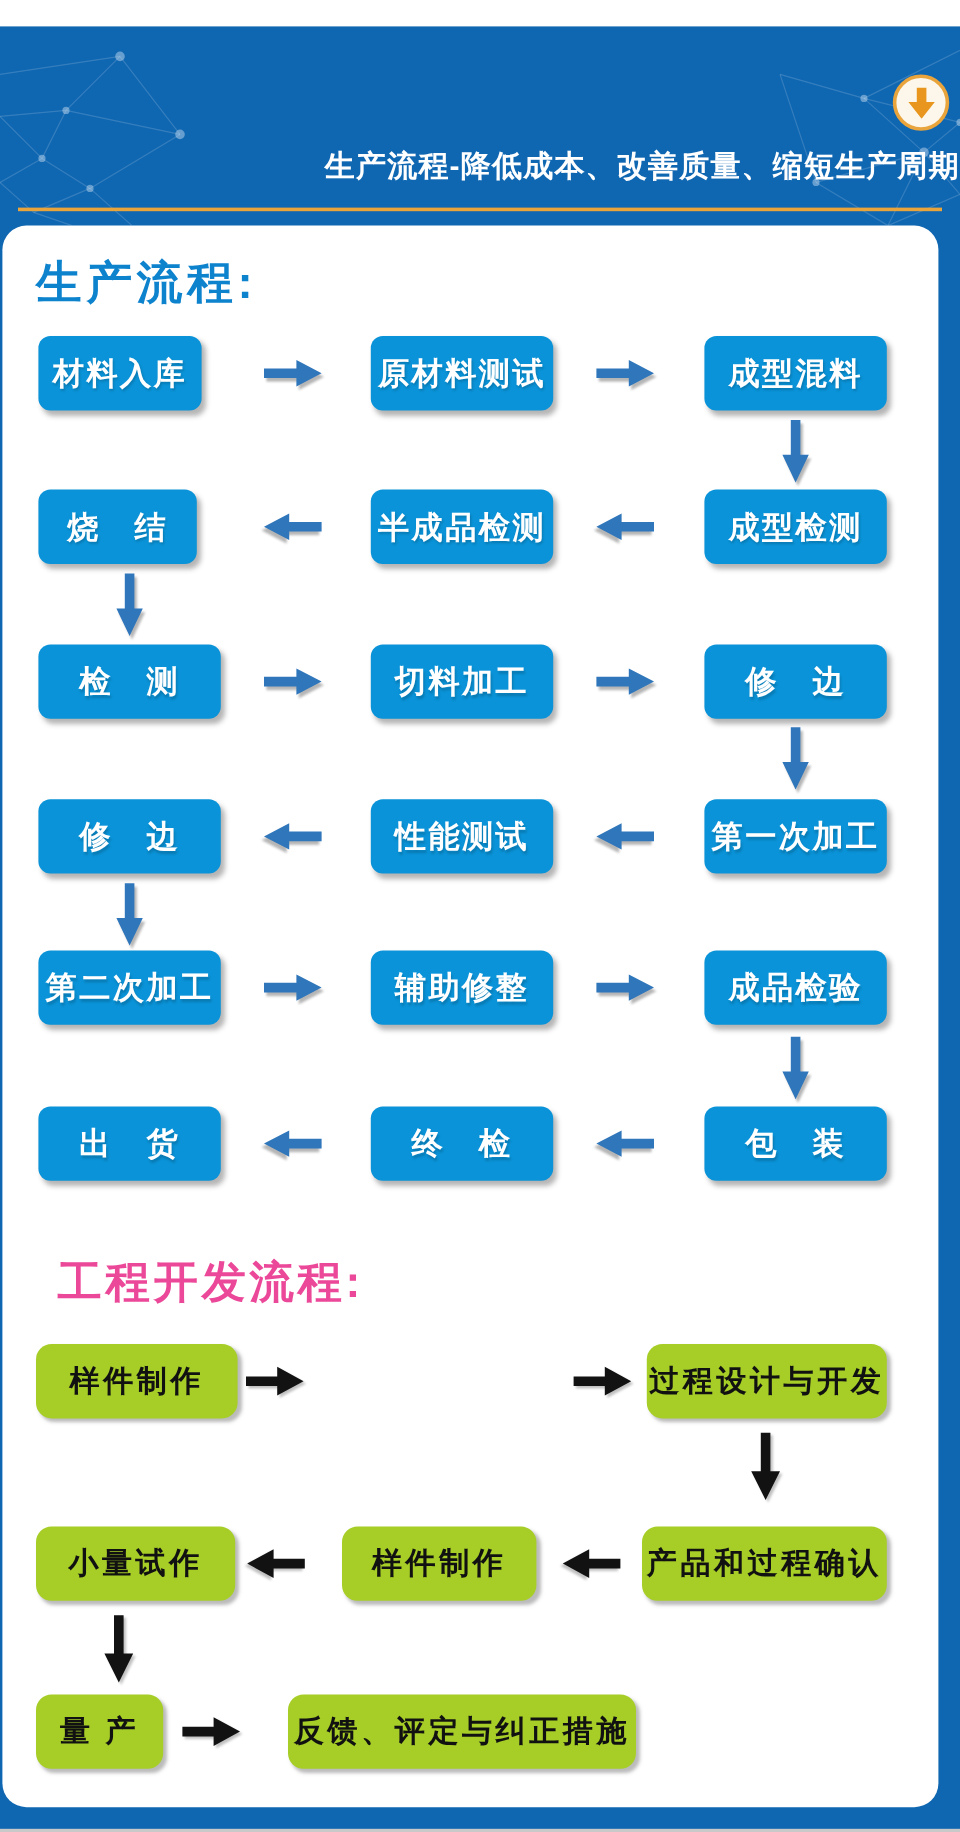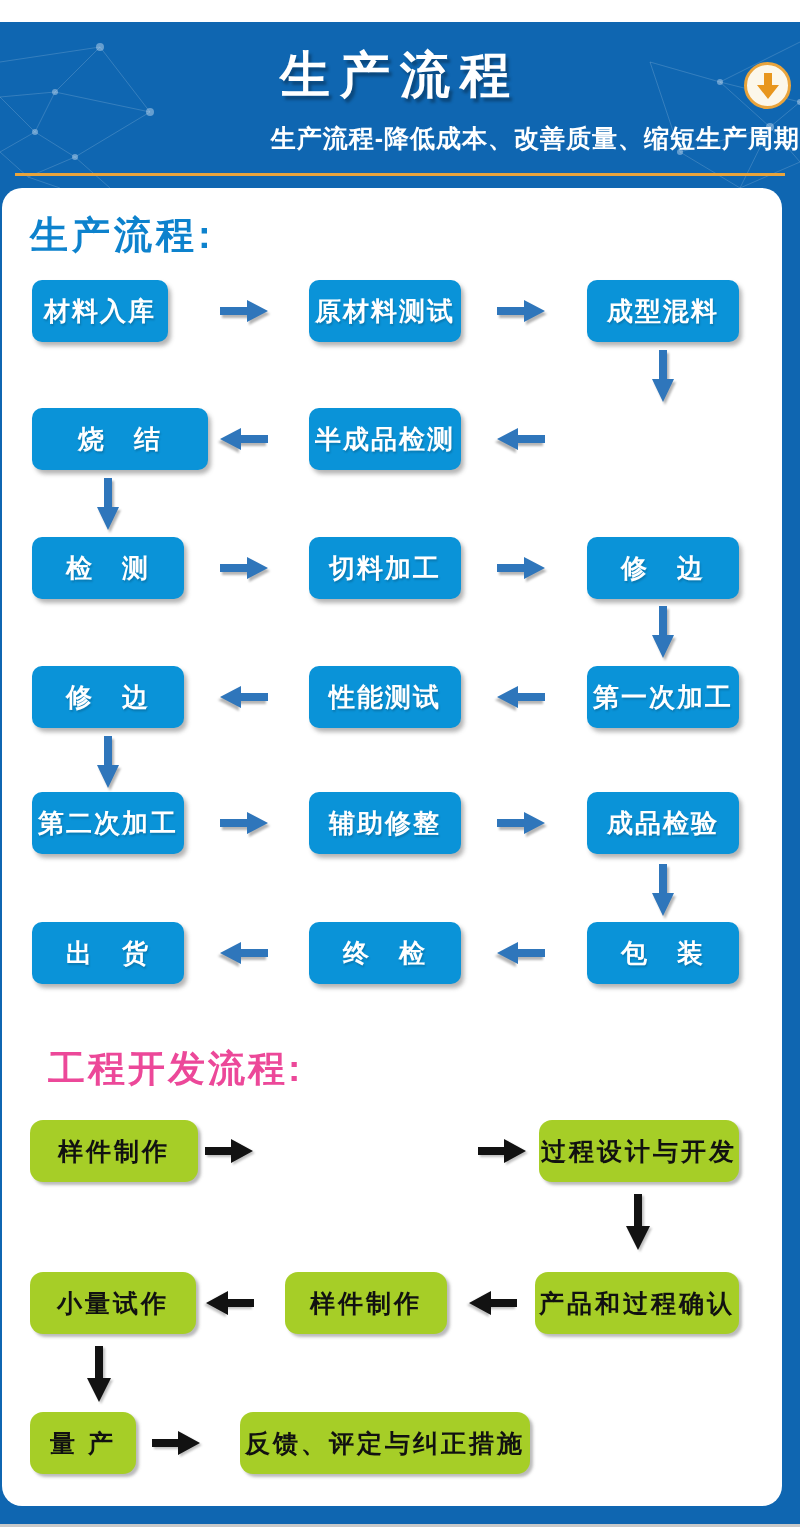--- a/index.html
+++ b/index.html
@@ -90,21 +90,20 @@
       <line x1="770" y1="105" x2="680" y2="130"></line>
         <line x1="680" y1="130" x2="740" y2="166"></line>
       <line x1="740" y1="166" x2="770" y2="105"></line>
         <line x1="680" y1="130" x2="650" y2="40"></line>
       <line x1="800" y1="140" x2="740" y2="166"></line>
       <circle cx="720" cy="60" r="3"></circle>
         <circle cx="770" cy="105" r="4"></circle>
         <circle cx="680" cy="130" r="3"></circle>
       <circle cx="800" cy="80" r="3"></circle>
     </svg>
-    <h1 class="hero-title">生产流程</h1>
     <div class="scroll-badge">
       <svg viewBox="0 0 24 26">
         <path d="M8 0 H16 V12 H23 L12 26 L1 12 H8 Z"></path>
       </svg>
     </div>
     <p class="hero-sub">生产流程-降低成本、改善质量、缩短生产周期</p>
     <div class="gold-line"></div>
   </header>
 
   <main class="card">
@@ -116,28 +115,29 @@
         </svg></div>
     <div class="bbox" style="left:307px;top:92px;width:152px">原材料测试</div>
     <div class="arr arr-blue" style="left:495px;top:110px"><svg width="48" height="26" viewBox="0 0 48 26">
           <path d="M0 9 H27 V2 L48 13 L27 24 V17 H0 Z"></path>
         </svg></div>
     <div class="bbox" style="left:585px;top:92px;width:152px">成型混料</div>
     <div class="arr arr-blue" style="left:648px;top:162px"><svg width="26" height="52" viewBox="0 0 26 52">
           <path d="M9 0 H17 V29 H24 L13 52 L2 29 H9 Z"></path>
         </svg></div>
 
-    <div class="bbox" style="left:30px;top:220px;width:176px">烧　结</div>
+    <div class="bbox" style="left:30px;top:220px;width:132px">烧　结</div>
     <div class="arr arr-blue flip" style="left:218px;top:238px"><svg width="48" height="26" viewBox="0 0 48 26">
           <path d="M0 9 H27 V2 L48 13 L27 24 V17 H0 Z"></path>
         </svg></div>
     <div class="bbox" style="left:307px;top:220px;width:152px">半成品检测</div>
     <div class="arr arr-blue flip" style="left:495px;top:238px"><svg width="48" height="26" viewBox="0 0 48 26">
           <path d="M0 9 H27 V2 L48 13 L27 24 V17 H0 Z"></path>
         </svg></div>
+    <div class="bbox" style="left:585px;top:220px;width:152px">成型检测</div>
     <div class="arr arr-blue" style="left:93px;top:290px"><svg width="26" height="52" viewBox="0 0 26 52">
           <path d="M9 0 H17 V29 H24 L13 52 L2 29 H9 Z"></path>
         </svg></div>
 
     <div class="bbox" style="left:30px;top:349px;width:152px">检　测</div>
     <div class="arr arr-blue" style="left:218px;top:367px"><svg width="48" height="26" viewBox="0 0 48 26">
           <path d="M0 9 H27 V2 L48 13 L27 24 V17 H0 Z"></path>
         </svg></div>
     <div class="bbox" style="left:307px;top:349px;width:152px">切料加工</div>
     <div class="arr arr-blue" style="left:495px;top:367px"><svg width="48" height="26" viewBox="0 0 48 26">

